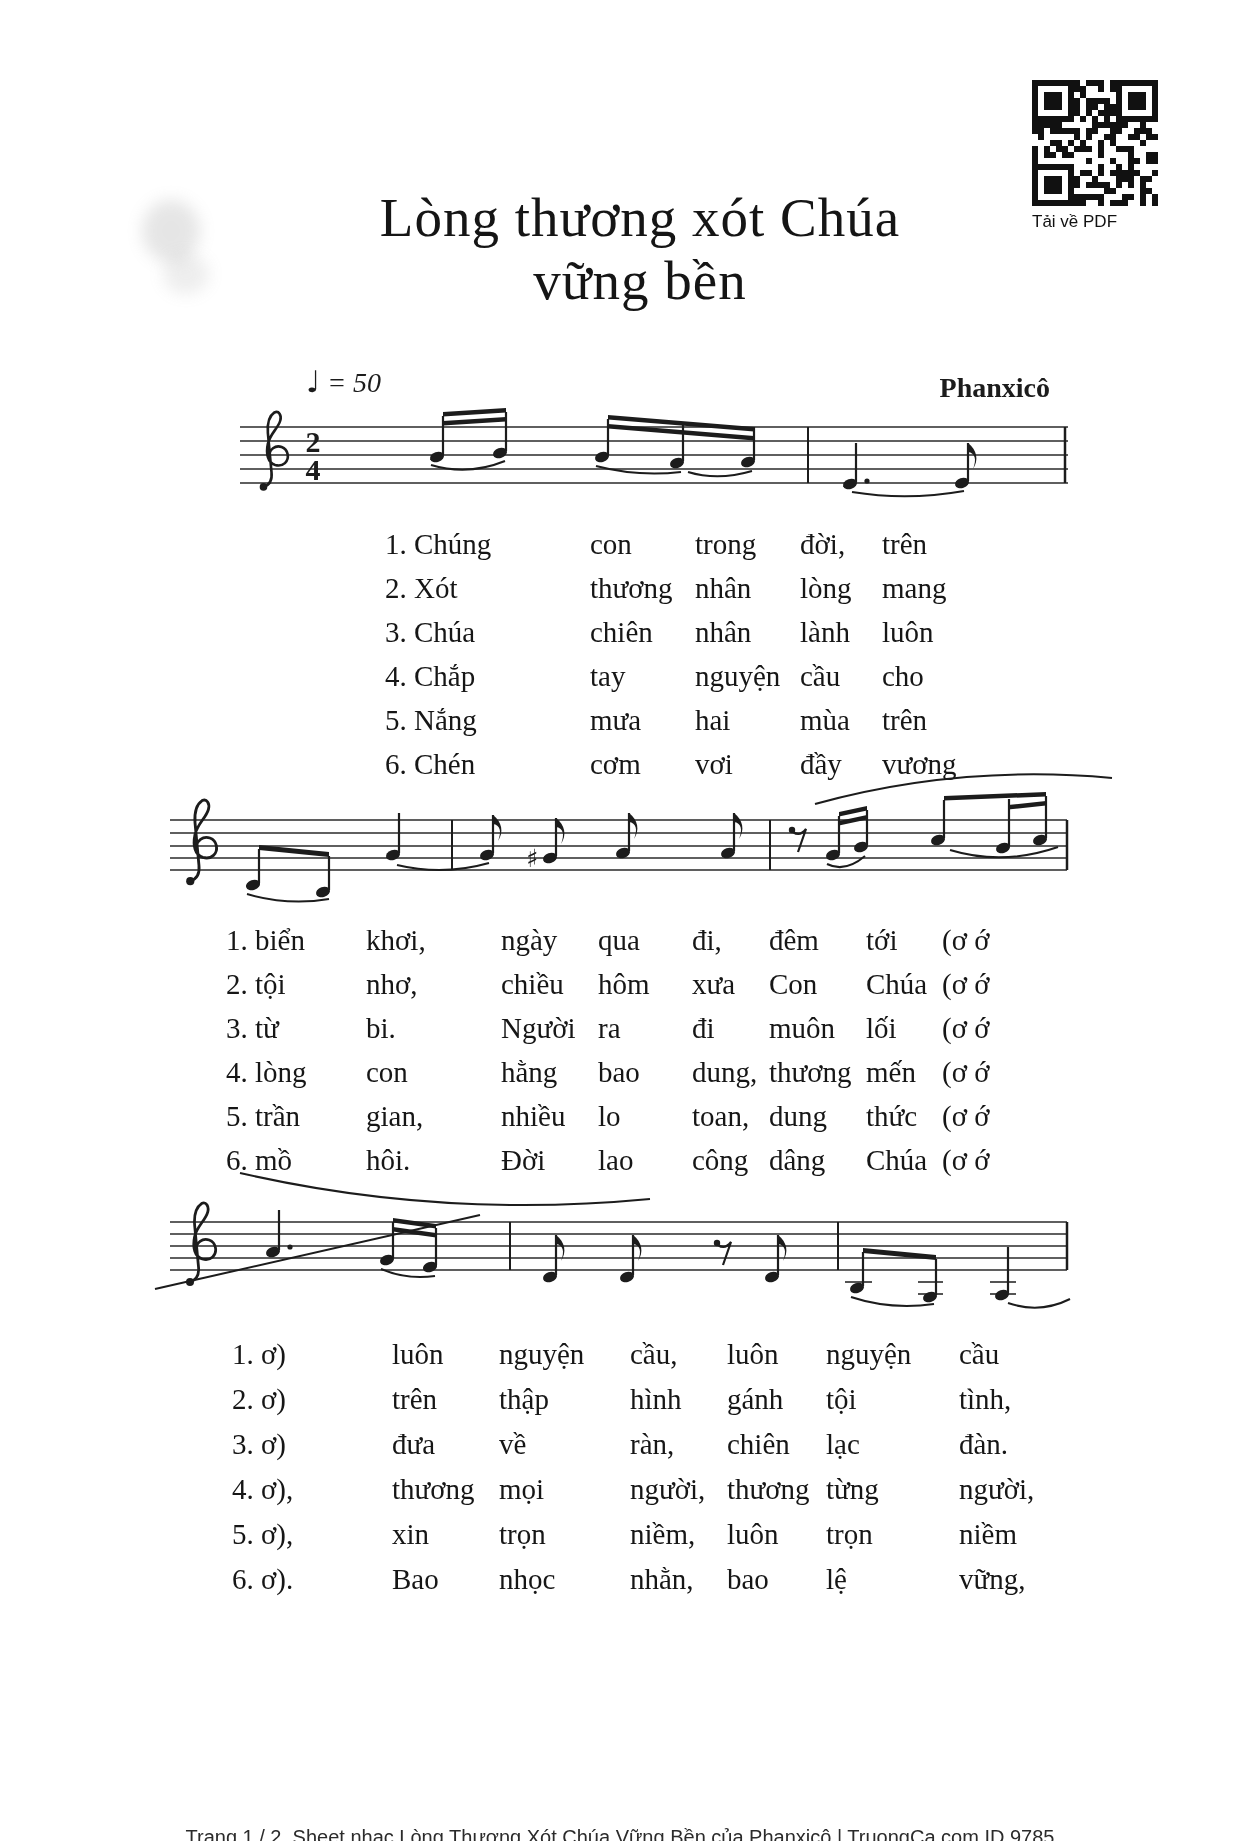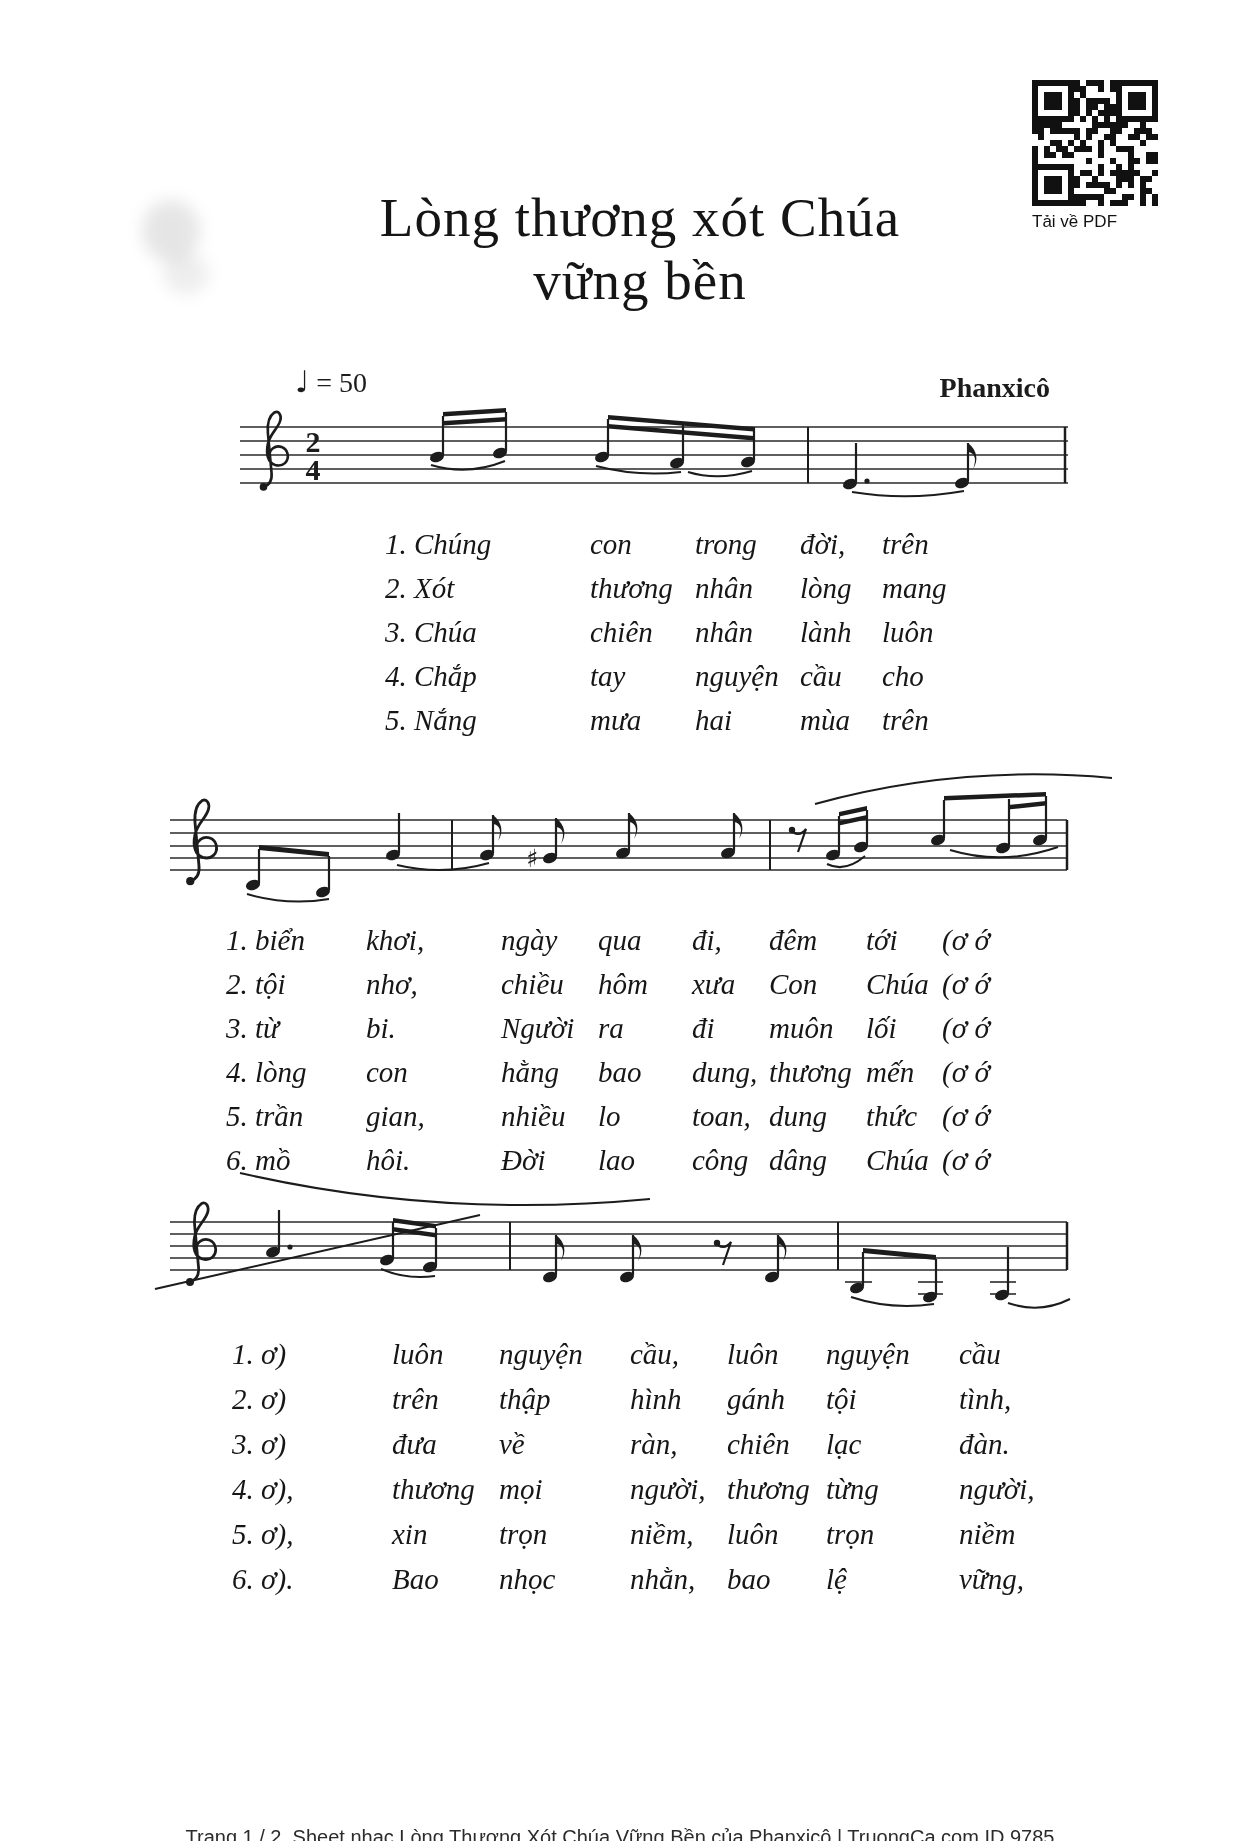--- a/index.html
+++ b/index.html
@@ -11,33 +11,33 @@
          font-size:55px;line-height:63px;letter-spacing:1px;color:#151515;}
   
   .smudge{position:absolute;border-radius:50%;background:#8d8d8d;filter:blur(8px);}
   #smudge1{left:142px;top:200px;width:58px;height:62px;opacity:.22;}
   #smudge2{left:163px;top:254px;width:46px;height:40px;opacity:.15;}
   
   #qr-box{left:1032px;top:80px;width:130px;}
   #qr-box svg{display:block;}
   #qr-label{margin-top:6px;font-family:"Liberation Sans", sans-serif;font-size:17px;color:#111;}
   
-  #tempo{left:295px;top:364px;font-size:28px;}
+  #tempo{left:306px;top:364px;font-size:28px;font-style:italic;}
   #tempo .note{font-family:"DejaVu Sans", sans-serif;font-size:30px;}
   #composer{left:910px;top:372px;width:140px;font-weight:bold;font-size:28px;text-align:right;}
   
   svg.staff{position:absolute;overflow:visible;}
   svg.staff line.sl{stroke:#2a2a2a;stroke-width:1.6;}
   svg.staff .ink{stroke:#1c1c1c;}
   svg.staff .fillink{fill:#1c1c1c;}
   svg.staff text{fill:#1c1c1c;}
   .tsig{font-family:"Liberation Serif", serif;font-weight:bold;font-size:30px;text-anchor:middle;}
   .sharp{font-family:"DejaVu Sans", sans-serif;font-size:25px;}
   
-  .lyrics{position:absolute;font-size:29px;color:#161616;font-style:italic;}
+  .lyrics{position:absolute;font-size:29px;color:#161616;}
   .lyric-row{display:grid;height:44px;align-items:baseline;white-space:nowrap;}
   #lyrics1{left:385px;top:528px;width:640px;}
   #lyrics1 .lyric-row{grid-template-columns:205px 105px 105px 82px 1fr;}
   #lyrics2{left:226px;top:924px;width:830px;}
   #lyrics2 .lyric-row{grid-template-columns:140px 135px 97px 94px 77px 97px 76px 1fr;}
   #lyrics3{left:232px;top:1338px;width:830px;}
   #lyrics3 .lyric-row{height:45px;grid-template-columns:160px 107px 131px 97px 99px 133px 1fr;}
   
   #footer{left:0;top:1786px;width:1240px;text-align:center;
           font-family:"Liberation Sans", sans-serif;font-size:20px;color:#2b2b2b;margin-top:40px;}
@@ -385,20 +385,27 @@
       <span>cầu</span>
       <span>cho</span>
     </div>
     <div class="lyric-row">
       <span>5. Nắng</span>
       <span>mưa</span>
       <span>hai</span>
       <span>mùa</span>
       <span>trên</span>
     </div>
+    <div class="lyric-row">
+      <span>6. Chén</span>
+      <span>cơm</span>
+      <span>vơi</span>
+      <span>đầy</span>
+      <span>vương</span>
+    </div>
   </div>
 
 <svg class="staff" style="left:150px;top:770px" width="935" height="140" viewBox="0 0 935 140">
   <g>
     <line class="sl" x1="20" y1="50" x2="917" y2="50"></line>
       <line class="sl" x1="20" y1="63" x2="917" y2="63"></line>
     <line class="sl" x1="20" y1="76" x2="917" y2="76"></line>
       <line class="sl" x1="20" y1="88" x2="917" y2="88"></line>
     <line class="sl" x1="20" y1="100" x2="917" y2="100"></line>
   </g>

